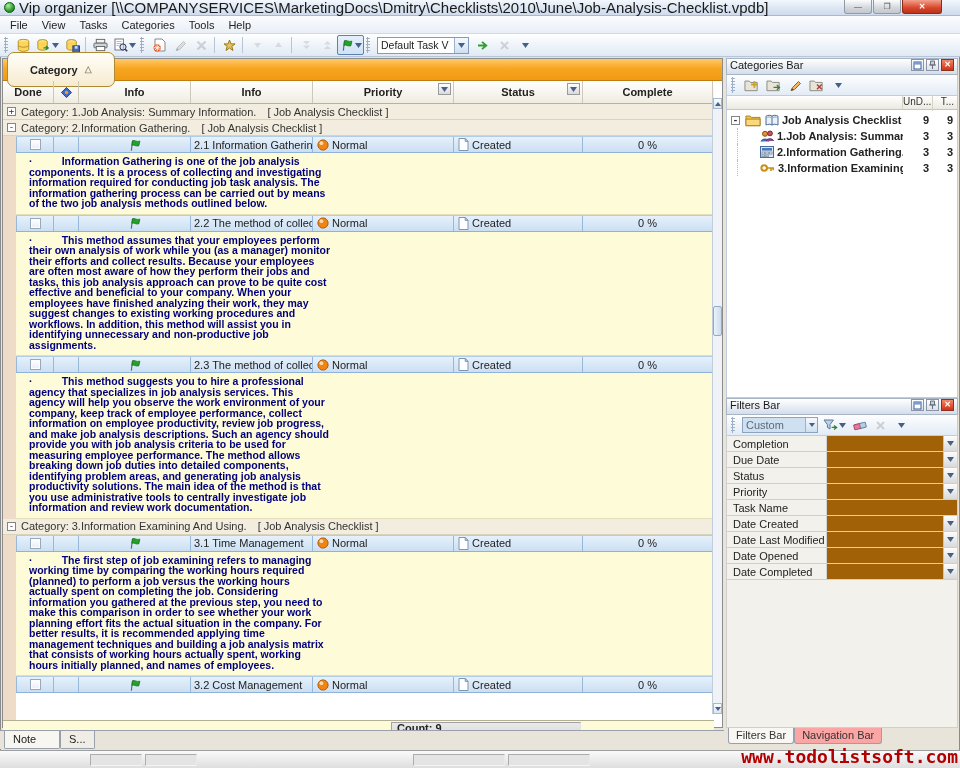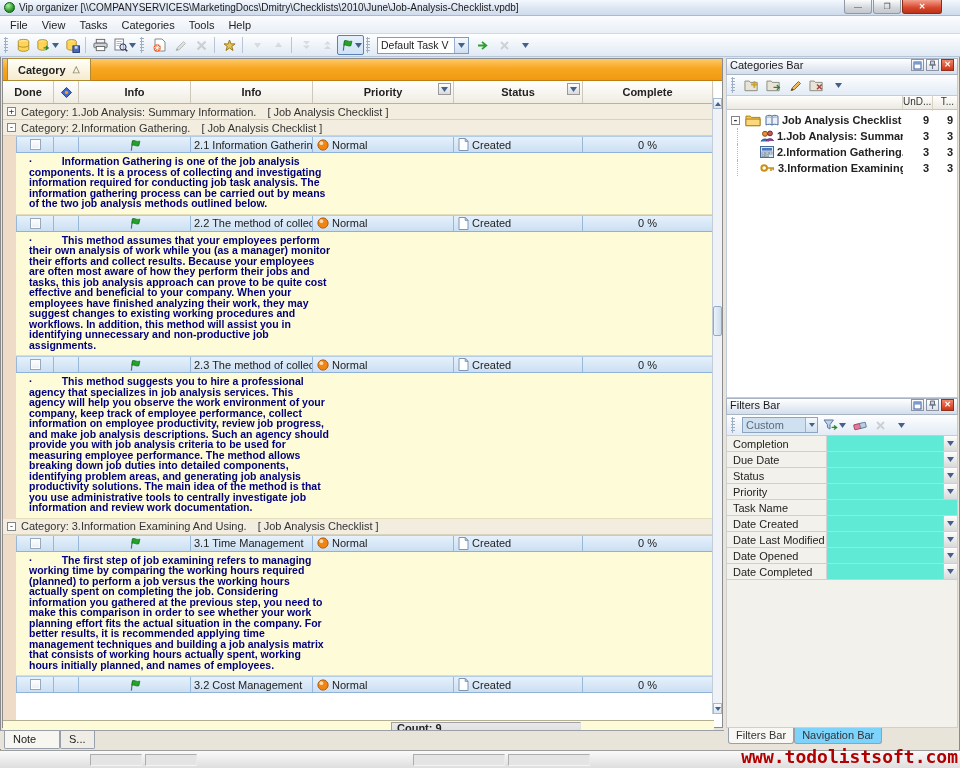--- a/index.html
+++ b/index.html
@@ -3,21 +3,21 @@
 <meta charset="utf-8">
 <style>
 *{box-sizing:border-box;margin:0;padding:0}
 html,body{width:960px;height:768px}
 body{font-family:"Liberation Sans",sans-serif;font-size:11px;color:#222;background:#e8e4da;overflow:hidden}
 #app{position:relative;width:960px;height:768px;background:#e8e4da;overflow:hidden;box-shadow:inset 0 0 0 1px #8a8a8a}
 
 
 #titlebar{position:absolute;left:0;top:0;right:0;height:16px;background:linear-gradient(#f4f8fd,#dce6f3 55%,#cfdcee);border-bottom:1px solid #aab9cd;display:flex;align-items:center;gap:4px;padding-left:4px}
 .app-logo{width:11px;height:11px;border-radius:50%;background:radial-gradient(circle at 35% 30%,#aef0a0,#2f9e2f 60%,#136413);border:1px solid #0c5a0c;flex:none}
-#title-text{white-space:nowrap;overflow:hidden;font-size:10px;color:#1a1a1a}
+#title-text{white-space:nowrap;overflow:hidden;font-size:15px;color:#1a1a1a}
 .win-btns{position:absolute;right:18px;top:0;display:flex}
 .win-btn{width:28px;height:14px;margin-left:1px;border:1px solid #8f9aa6;border-top:none;border-radius:0 0 3px 3px;background:linear-gradient(#fdfdfd,#d3d7dc 60%,#c4c9cf);display:flex;align-items:center;justify-content:center;font-size:8px;color:#444;line-height:1}
 .win-btn.close{width:40px;background:linear-gradient(#f2a18e,#d8452c 60%,#b93418);border-color:#8d2a12;color:#fff;font-weight:bold}
 
 
 #menubar{position:absolute;left:0;top:16px;right:0;height:18px;background:linear-gradient(#fbfcfe,#e9eef6);border-bottom:1px solid #d3d9e3;display:flex;align-items:center;padding-left:3px}
 .menu-item{padding:2px 7px;cursor:default}
 
 
 #toolbar{position:absolute;left:0;top:34px;right:0;height:23px;background:linear-gradient(#feffff,#e0e9f4);border-bottom:1px solid #b7c5d9;display:flex;align-items:center;padding:0 2px}
@@ -27,21 +27,21 @@
 .tb-btn.pressed{border-color:#5a80b4;background:linear-gradient(#e6f0fa,#cfe2f5)}
 .tb-btn.disabled{opacity:.38;filter:grayscale(.9)}
 .ddglyph{margin-left:1px;display:inline-flex}
 .combo{height:17px;border:1px solid #7f9cc0;background:#fff;display:flex;align-items:center;margin:0 3px;flex:none}
 .combo .cval{width:76px;overflow:hidden;white-space:nowrap;padding-left:3px;font-size:10.5px}
 .combo .cbtn{width:14px;height:15px;background:linear-gradient(#f5f9fd,#cfdff0);border-left:1px solid #9ab2cf;display:flex;align-items:center;justify-content:center}
 
 
 #main{position:absolute;left:2px;top:58px;width:721px;height:670px;border:1px solid #8c8c8c;background:#fff}
 #groupby{height:22px;background:linear-gradient(#ffc967,#f7a622 45%,#f09a10);display:flex;align-items:center;padding-left:4px;border-bottom:1px solid #c07c12}
-#groupby-btn{height:23px;background:linear-gradient(#fffef8,#f6ebcf);border:1px solid #ae8a32;border-radius:1px;display:flex;align-items:center;padding:0 10px;font-weight:bold;gap:7px;color:#222}
+#groupby-btn{height:35px;background:linear-gradient(#fffef8,#f6ebcf);border:1px solid #ae8a32;border-radius:7px;display:flex;align-items:center;padding:0 22px;font-weight:bold;gap:7px;color:#222}
 .sort-asc{font-size:9px;color:#9a9276;line-height:1}
 #ghead{height:23px;display:flex;background:linear-gradient(#ffffff,#efece1);border-bottom:1px solid #b6b2a4;width:711px}
 .hc{border-right:1px solid #ccc8ba;display:flex;align-items:center;justify-content:center;font-weight:bold;position:relative;height:100%}
 .hdd{position:absolute;right:2px;top:2px;width:13px;height:12px;border:1px solid #9a9a9a;background:linear-gradient(#fdfdfd,#dadada);display:flex;align-items:center;justify-content:center}
 #viewport{position:relative;height:616px;width:710px;overflow:hidden;background:linear-gradient(90deg,#eedbc8 0 13px,#fff 13px)}
 .grow{height:16px;background:#f2edde;border-bottom:1px solid #d9d3be;display:flex;align-items:center;padding-left:4px;gap:5px;color:#333;white-space:nowrap;overflow:hidden}
 .pm{width:9px;height:9px;border:1px solid #848484;background:#fff;font-size:9px;line-height:7px;text-align:center;color:#333;flex:none;font-family:"DejaVu Sans Mono",monospace}
 .gsuffix{margin-left:6px}
 .trow{display:flex;height:17px;margin-left:13px;width:697px;background:linear-gradient(#e6f1fb,#cbdff3);border-bottom:1px solid #8fb2d6;border-top:1px solid #b3cde8}
 .trow .c{border-right:1px solid #98b8da;display:flex;align-items:center;padding-left:3px;overflow:hidden;white-space:nowrap;height:100%}
@@ -71,27 +71,27 @@
 #cat-colhead .nc{width:30px;height:100%;padding:1px 3px 15px 0;text-align:right;border-right:1px solid #d6d2c6;overflow:hidden;white-space:nowrap}
 #cat-colhead .nc:last-child{width:24px;border-right:none}
 #tree{background:#fff;border:1px solid #c3cdd9;border-top:none;height:288px;padding-top:2px;overflow:hidden}
 .tree-row{height:16px;display:flex;align-items:center;font-weight:bold;white-space:nowrap}
 .tree-row .ticon{margin-right:3px;display:inline-flex;flex:none}
 .tree-row .lbl{flex:1;overflow:hidden}
 .tree-row .num{width:30px;text-align:right;padding-right:4px;flex:none}
 .tree-row .num:last-child{width:24px}
 .tindent{width:22px;flex:none;border-left:1px dotted #b8b8b8;height:100%;margin-left:10px}
 #filters-panel{margin-top:0}
-.f-row{height:16px;display:flex;border:1px solid #cfcfcf;border-top:none;background:#5eead4}
+.f-row{height:16px;display:flex;border:1px solid #cfcfcf;border-top:none;background:#a16207}
 .f-label{width:100px;background:#f2f1ec;border-right:1px solid #d4d4d4;padding:2px 0 0 6px;overflow:hidden;white-space:nowrap}
 .f-val{flex:1}
 .f-dd{width:14px;border-left:1px solid #c4c4c4;background:linear-gradient(#fdfdfd,#d9d9d9);display:flex;align-items:center;justify-content:center}
 #filters-filler{height:148px;background:#f2f1ec;border:1px solid #cfcfcf;border-top:none}
 #panel-tabs{display:flex;height:16px;padding-left:2px;margin-top:0}
-.p-tab{border:1px solid #98a0ac;border-top:none;border-radius:0 0 3px 3px;padding:1px 7px 0;background:#7dd3fc;color:#333;white-space:nowrap}
+.p-tab{border:1px solid #98a0ac;border-top:none;border-radius:0 0 3px 3px;padding:1px 7px 0;background:#fca5a5;color:#333;white-space:nowrap}
 .p-tab.active{background:#f8f7f3}
 .fcombo{height:16px;width:76px;border:1px solid #8aa4c2;background:#cfe0f1;color:#5a6a7a;display:flex;align-items:center}
 .fcombo .cval{flex:1;padding-left:3px;overflow:hidden}
 .fcombo .cbtn{width:12px;height:14px;border-left:1px solid #9ab2cf;background:linear-gradient(#f5f9fd,#cfdff0);display:flex;align-items:center;justify-content:center}
 .mini-btn{height:18px;min-width:18px;display:flex;align-items:center;justify-content:center;border:1px solid transparent;border-radius:2px}
 .mini-btn.disabled{opacity:.4;filter:grayscale(.9)}
 
 
 #note-tabs{position:absolute;left:0;top:730px;width:724px;height:19px;border-top:1px solid #9aa0a8;display:flex;padding-left:4px;background:#e8e4da}
 .n-tab{border:1px solid #98a0ac;border-top:none;padding:2px 8px 0;background:#efede6;border-radius:0 0 2px 2px;white-space:nowrap}

